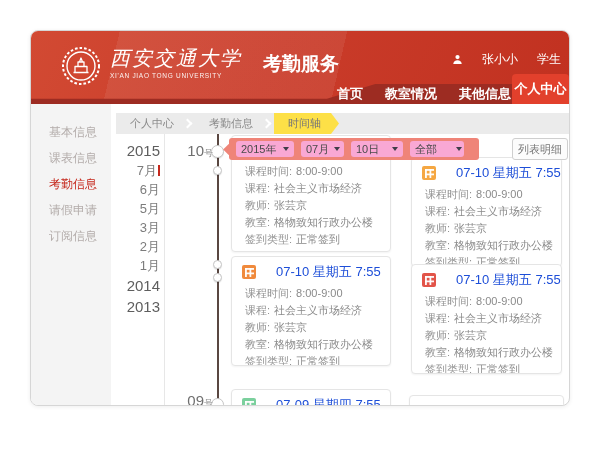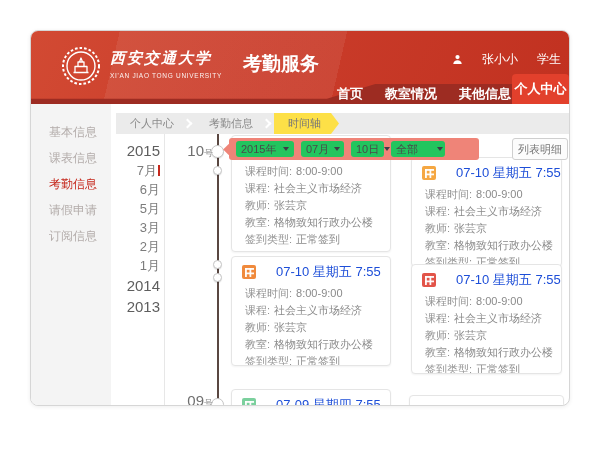--- a/index.html
+++ b/index.html
@@ -10,22 +10,22 @@
 
   
   .header{position:absolute;left:0;top:0;width:100%;height:73px;
     background:linear-gradient(115deg,#d24a33 0%,#ca3c2a 45%,#c13120 100%);}
   .header::before{content:"";position:absolute;inset:0;
     background:linear-gradient(103deg,transparent 16%,rgba(255,255,255,.07) 16%,rgba(255,255,255,.07) 57%,transparent 57%);}
   .nav-strip{position:absolute;left:0;bottom:0;width:100%;height:20px;background:#9d2c22;
     clip-path:polygon(0 100%,0 74%,55% 74%,64% 0,100% 0,100% 100%);z-index:1;}
   .logo-wrap{position:absolute;left:30px;top:15px;display:flex;align-items:flex-start;gap:9px;color:#fff;z-index:2;}
   .logo-circle{width:40px;height:40px;flex:0 0 auto;}
-  .uni-cn{font-family:"Liberation Serif","DejaVu Serif",serif;font-style:italic;font-weight:bold;
-    font-size:15px;line-height:24px;letter-spacing:2px;white-space:nowrap;}
+  .uni-cn{font-family:"Liberation Serif","DejaVu Serif",serif;font-style:italic;font-weight:normal;
+    font-size:20px;line-height:24px;letter-spacing:2px;white-space:nowrap;}
   .uni-en{font-size:6.5px;letter-spacing:.7px;margin-top:2px;opacity:.92;white-space:nowrap;}
   .app-title{font-size:19px;font-weight:bold;margin:5px 0 0 12px;white-space:nowrap;}
   .user{position:absolute;top:20px;right:8px;display:flex;align-items:center;gap:19px;
     color:#fff;font-size:12px;z-index:2;white-space:nowrap;}
   .nav-links{position:absolute;left:306px;bottom:0;height:20px;display:flex;align-items:center;gap:22px;
     color:#fff;font-size:13px;font-weight:bold;z-index:2;white-space:nowrap;}
   .nav-link{cursor:pointer;}
   .nav-tab{position:absolute;right:0;bottom:0;width:57px;height:30px;background:#e2402c;
     border-radius:4px 4px 0 0;color:#fff;font-size:13px;font-weight:bold;display:flex;
     align-items:center;justify-content:center;z-index:3;cursor:pointer;}
@@ -56,21 +56,21 @@
 
   .tl-line{position:absolute;left:186px;top:103px;bottom:0;width:2px;background:#594741;z-index:4;}
   .tl-node{position:absolute;background:#fff;border:1px solid #c6c6c6;border-radius:50%;
     box-shadow:0 1px 1px rgba(0,0,0,.12);z-index:5;}
 
   
   .filter-bar{position:absolute;left:198px;top:107px;width:250px;height:22px;background:var(--bar,#ef8478);
     border-radius:3px;display:flex;align-items:center;gap:7px;padding:0 7px;z-index:30;}
   .filter-bar::before{content:"";position:absolute;left:-4px;top:7px;width:9px;height:9px;
     background:var(--bar,#ef8478);transform:rotate(45deg);z-index:-1;}
-  .dd{background:#22c55e;border-radius:3px;height:16px;display:flex;align-items:center;
+  .dd{background:#f9a8d4;border-radius:3px;height:16px;display:flex;align-items:center;
     justify-content:space-between;font-size:11px;color:#4a4a4a;padding:0 5px;cursor:pointer;white-space:nowrap;}
   .dd-arrow{width:0;height:0;border-left:3.5px solid transparent;border-right:3.5px solid transparent;
     border-top:4.5px solid #3e3e48;margin-left:5px;}
   .list-btn{position:absolute;left:481px;top:107px;width:56px;height:22px;background:#fcfcfc;
     border:1px solid #cfcfcf;border-radius:3px;font-size:11px;color:#777;display:flex;
     align-items:center;justify-content:center;z-index:30;cursor:pointer;white-space:nowrap;}
 
   
   .card{position:absolute;background:#fff;border:1px solid #e5e5e5;border-radius:4px;
     box-shadow:0 1px 2px rgba(0,0,0,.05);z-index:10;overflow:hidden;}
@@ -172,21 +172,21 @@
 
     <div class="filter-bar" style="--bar: #ef8478;">
       <div class="dd" style="width:58px;">
         <span>2015年</span>
           <span class="dd-arrow"></span>
       </div>
       <div class="dd" style="width:43px;">
         <span>07月</span>
           <span class="dd-arrow"></span>
       </div>
-      <div class="dd" style="width:33px;">
+      <div class="dd" style="width:52px;">
         <span>10日</span>
           <span class="dd-arrow"></span>
       </div>
       <div class="dd" style="width:54px;gap:14px;">
         <span>全部</span>
           <span class="dd-arrow"></span>
       </div>
     </div>
     <div class="list-btn">列表明细</div>
 

